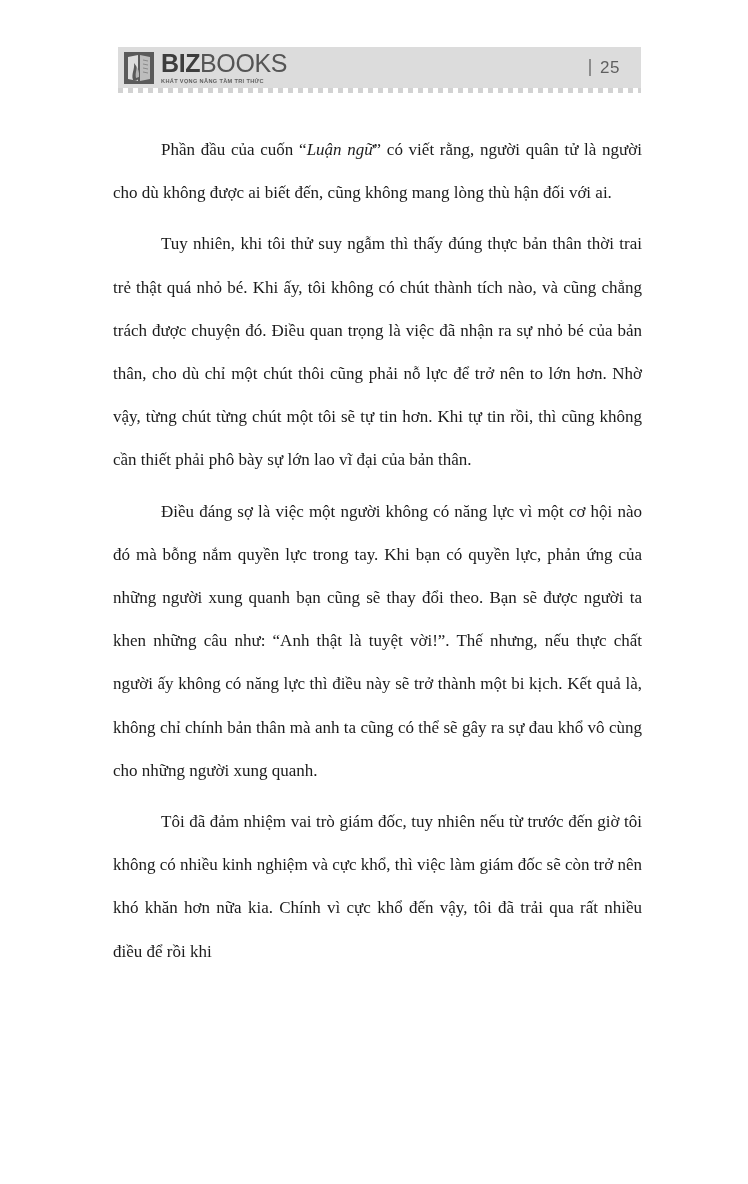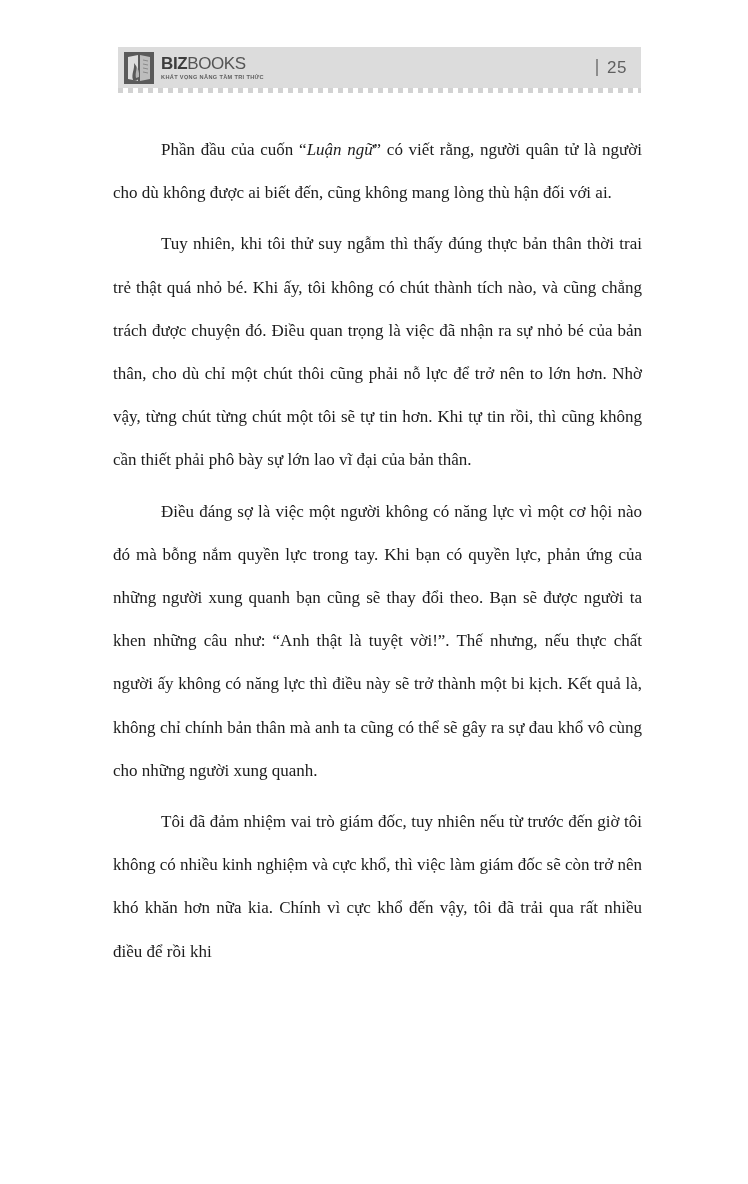--- a/index.html
+++ b/index.html
@@ -66,21 +66,21 @@
   .brand-mark svg { display: block; }
 
   .brand-text {
     display: flex;
     flex-direction: column;
     justify-content: center;
     line-height: 1;
   }
   .brand-name {
     font-family: "Liberation Sans", "DejaVu Sans", sans-serif;
-    font-size: 17px;
+    font-size: 25px;
     letter-spacing: -0.4px;
     color: #4a4a4a;
     line-height: 1;
     white-space: nowrap;
   }
   .brand-name .biz {
     font-weight: bold;
     color: #3d3d3d;
   }
   .brand-name .books {
@@ -93,21 +93,21 @@
     font-weight: bold;
     letter-spacing: 0.35px;
     color: #5d5d5d;
     margin-top: 3px;
     white-space: nowrap;
   }
 
   .folio {
     display: flex;
     align-items: center;
-    padding-right: 14px;
+    padding-right: 21px;
     color: #6f6f6f;
     margin-left: 15px;
   }
   .folio-rule {
     display: inline-block;
     width: 2px;
     height: 17px;
     background: #8d8d8d;
     margin-right: 9px;
   }

